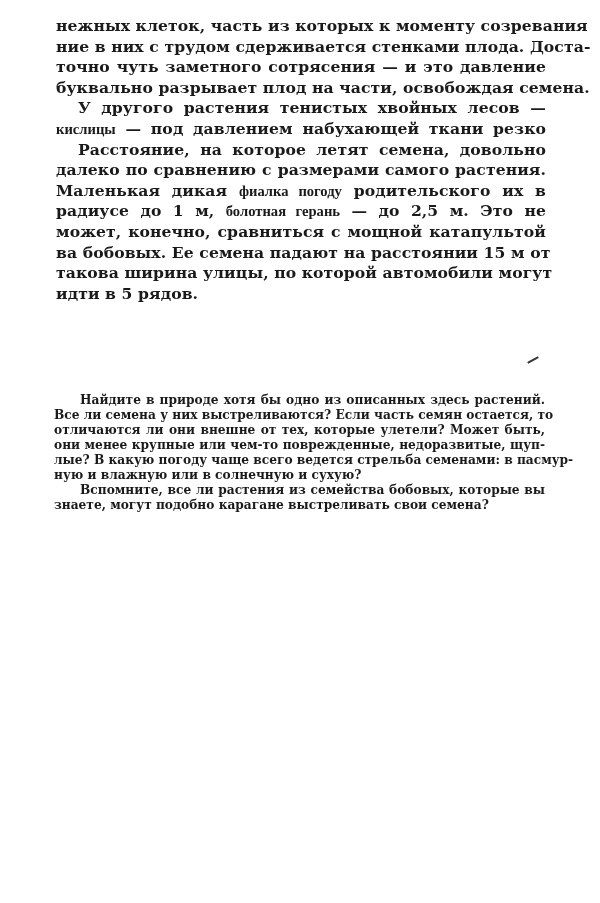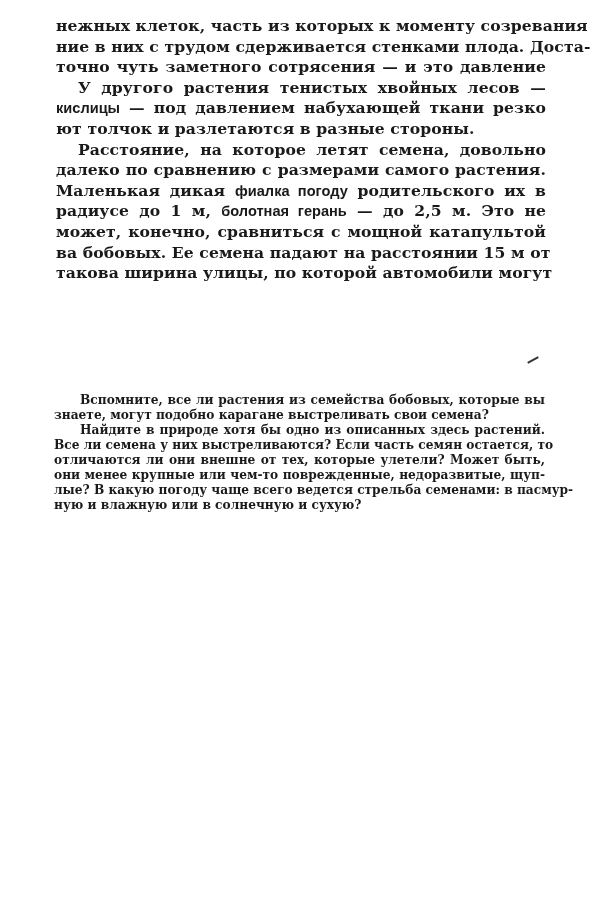--- a/index.html
+++ b/index.html
@@ -39,21 +39,21 @@
       overflow: visible;
     }
     .line.last {
       text-align-last: left;
     }
     .line.indent {
       padding-left: 22px;
     }
     .main-text .b {
       font-weight: 900;
-      font-family: Liberation Sans, sans-serif;
+      font-family: Liberation Serif, serif;
       font-size: 14.6px;
       letter-spacing: 0;
     }
     .stray-mark {
       position: absolute;
       left: 527px;
       top: 359px;
       width: 12px;
       height: 2px;
       background: #333;
@@ -80,49 +80,50 @@
 <body>
 
 <div class="page">
 
   <div class="main-text">
 
     <div>
       <span class="line">нежных клеток, часть из которых к моменту созревания</span>
       <span class="line">ние в них с трудом сдерживается стенками плода. Доста-</span>
       <span class="line">точно чуть заметного сотрясения — и это давление</span>
+      <span class="line last">буквально разрывает плод на части, освобождая семена.</span>
     </div>
 
     <div>
       <span class="line indent">У другого растения тенистых хвойных лесов —</span>
       <span class="line"><span class="b">кислицы</span><span> — под давлением набухающей ткани резко</span></span>
-      <span class="line last">ют толчок и разлетаются в разные стороны.</span>
     </div>
 
     <div>
       <span class="line indent">Расстояние, на которое летят семена, довольно</span>
       <span class="line">далеко по сравнению с размерами самого растения.</span>
       <span class="line"><span>Маленькая дикая </span><span class="b">фиалка погоду</span><span> родительского их в</span></span>
       <span class="line"><span>радиусе до 1 м, </span><span class="b">болотная герань</span><span> — до 2,5 м. Это не</span></span>
       <span class="line">может, конечно, сравниться с мощной катапультой</span>
       <span class="line">ва бобовых. Ее семена падают на расстоянии 15 м от</span>
       <span class="line">такова ширина улицы, по которой автомобили могут</span>
+      <span class="line last">идти в 5 рядов.</span>
     </div>
   </div>
 
   <div class="stray-mark"></div>
 
   <div class="questions">
-    <div>
-      <span class="line indent">Вспомните, все ли растения из семейства бобовых, которые вы</span>
-      <span class="line last">знаете, могут подобно карагане выстреливать свои семена?</span>
-    </div>
     <div>
       <span class="line indent">Найдите в природе хотя бы одно из описанных здесь растений.</span>
       <span class="line">Все ли семена у них выстреливаются? Если часть семян остается, то</span>
       <span class="line">отличаются ли они внешне от тех, которые улетели? Может быть,</span>
       <span class="line">они менее крупные или чем-то поврежденные, недоразвитые, щуп-</span>
       <span class="line">лые? В какую погоду чаще всего ведется стрельба семенами: в пасмур-</span>
       <span class="line last">ную и влажную или в солнечную и сухую?</span>
     </div>
+    <div>
+      <span class="line indent">Вспомните, все ли растения из семейства бобовых, которые вы</span>
+      <span class="line last">знаете, могут подобно карагане выстреливать свои семена?</span>
+    </div>
   </div>
 
 </div>
 
 </body></html>

